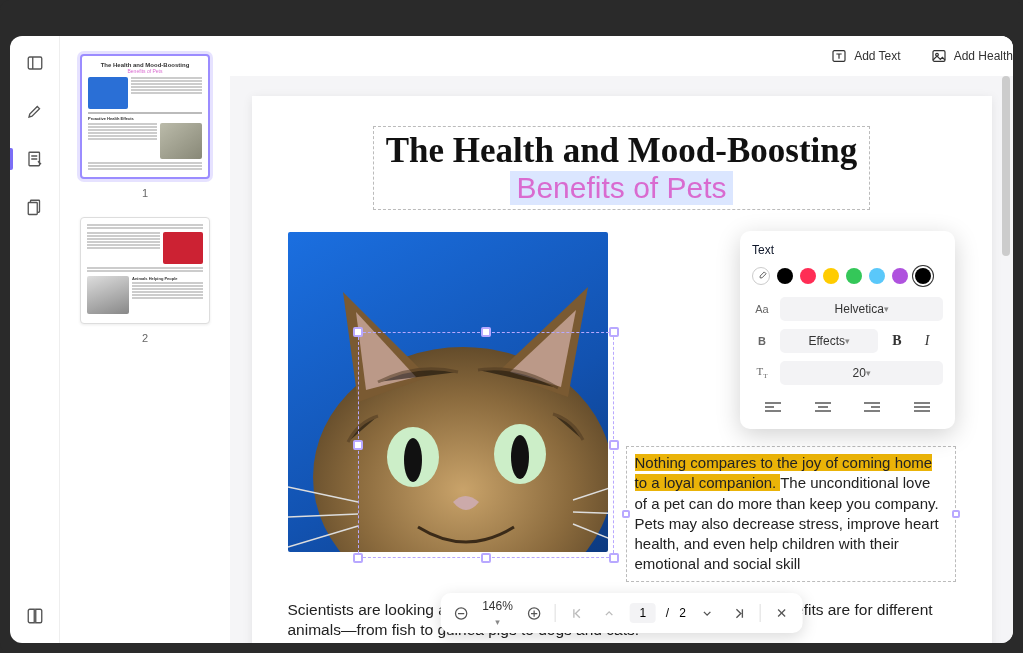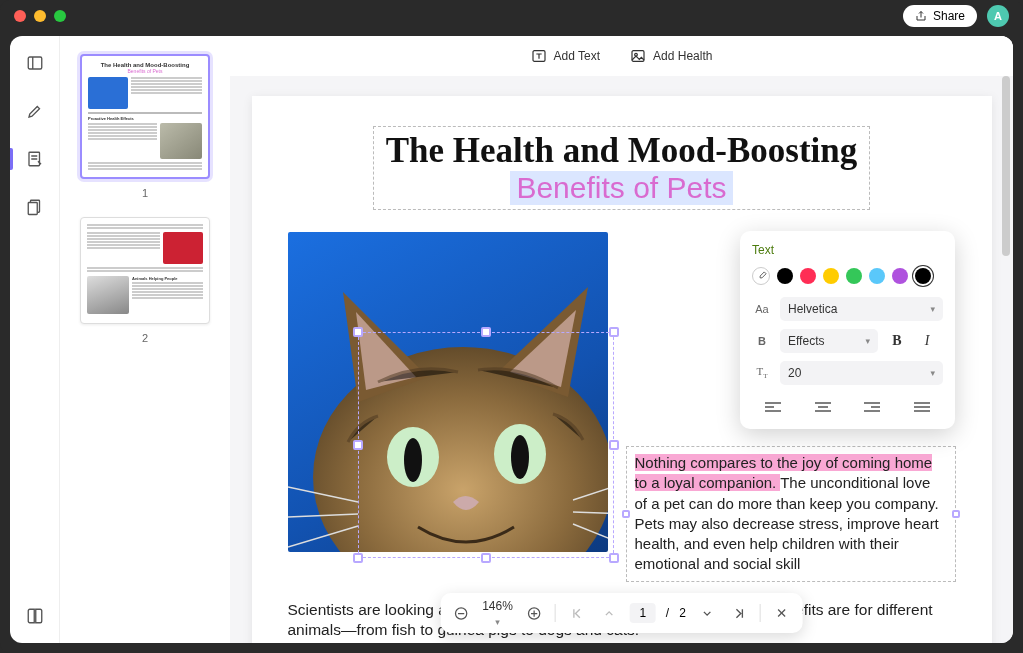--- a/index.html
+++ b/index.html
@@ -32,87 +32,71 @@
 .thumb .mini-title { font-size:6px; font-weight:700; text-align:center; }
 .thumb .mini-sub { font-size:5px; color:#d96bd0; text-align:center; margin-bottom:3px; }
 .mini-row { display:flex; gap:3px; margin-bottom:3px; }
 .mini-img { background:#2a6fd6; border-radius:2px; }
 .mini-img.red { background:#c23; }
 .mini-img.gray { background:#999; }
 .mini-txt { flex:1; }
 .mini-txt .line { height:2px; background:#ccc; margin-bottom:1px; }
 
 .main { flex:1; position:relative; background:#f5f5f7; display:flex; flex-direction:column; }
-.toolbar { height:40px; display:flex; align-items:center; justify-content:center; gap:30px; background:#fff; }
+.toolbar { height:40px; display:flex; align-items:center; justify-content:flex-end; gap:30px; background:#fff; }
 .tool-btn { display:flex; align-items:center; gap:7px; font-size:12px; color:#333; cursor:pointer; }
 .tool-btn svg { width:16px; height:16px; }
 
 .editor-scroll { flex:1; overflow:auto; padding: 20px 14px 60px 14px; position:relative; }
 .page { width: 740px; margin:0 auto; background:#fff; padding: 30px 36px; min-height:800px; box-shadow:0 2px 10px rgba(0,0,0,0.08); position:relative; }
 .page-title-box { border:1px dashed #bbb; padding:4px 12px; margin:0 auto 22px; text-align:center; width:fit-content; }
 .page-title { font-family: Georgia, 'Times New Roman', serif; font-size:35px; font-weight:600; color:#111; }
 .page-subtitle { font-family: Helvetica, Arial, sans-serif; font-size:30px; color:#d96bd0; background:#dbe6ff; padding:0 6px; display:inline-block;}
 .content-row { display:flex; gap:18px; position:relative; }
 .cat-box { width:320px; height:320px; background:linear-gradient(150deg,#1b6fe0 0%,#1252b0 60%,#0d3a80 100%); position:relative; border-radius:2px; }
 .cat-box .sel { position:absolute; left:70px; top:100px; right:-6px; bottom:-6px; border:1px dashed #b8a8ff;}
 .sel .h { position:absolute; width:10px; height:10px; background:#fff; border:2px solid #b8a8ff; border-radius:2px; }
 .h.tl{top:-6px;left:-6px}.h.tm{top:-6px;left:calc(50% - 5px)}.h.tr{top:-6px;right:-6px}
 .h.ml{top:calc(50% - 5px);left:-6px}.h.mr{top:calc(50% - 5px);right:-6px}
 .h.bl{bottom:-6px;left:-6px}.h.bm{bottom:-6px;left:calc(50% - 5px)}.h.br{bottom:-6px;right:-6px}
 .cat { position:absolute; inset:0; }
 
 .text-block { flex:1; border:1px dashed #bbb; padding:6px 8px; font-size:15px; line-height:1.35; color:#222; position:relative; }
 .text-block .h { position:absolute; width:8px; height:8px; background:#fff; border:2px solid #b8a8ff; border-radius:2px; }
 .text-block .h.lm{left:-5px;top:calc(50% - 4px)}.text-block .h.rm{right:-5px;top:calc(50% - 4px)}
-.hl { background:#f9a8d4; }
+.hl { background:#eab308; }
 .para2 { margin-top:18px; font-size:15.5px; color:#222; line-height:1.35; }
 
 .text-panel { position:absolute; right:58px; top:155px; width:215px; background:#fff; border-radius:10px; box-shadow:0 6px 24px rgba(0,0,0,0.18); padding:12px 12px 10px; z-index:10; }
 .text-panel::after{content:'';position:absolute;bottom:-8px;left:50%;margin-left:-8px;border:8px solid transparent;border-top-color:#fff;}
-.panel-title { font-size:12px; color:#4d7c0f; margin-bottom:10px; }
+.panel-title { font-size:12px; color:#0f172a; margin-bottom:10px; }
 .color-row { display:flex; gap:7px; align-items:center; margin-bottom:12px; }
 .eyedrop { width:18px;height:18px;border:1px solid #ccc;border-radius:50%;display:flex;align-items:center;justify-content:center;cursor:pointer; }
 .swatch { width:16px;height:16px;border-radius:50%;cursor:pointer; }
 .swatch.ring{box-shadow:0 0 0 2px #fff,0 0 0 3px #333;}
 .prop-row { display:flex; align-items:center; gap:8px; margin-bottom:8px; }
 .prop-label { width:20px; font-size:11px; color:#666; text-align:center; }
-.select { flex:1; background:#f3f3f5; border-radius:5px; padding:5px 8px; font-size:12px; color:#333; display:flex; justify-content:space-between; align-items:center; cursor:pointer; }
+.select { flex:1; background:#f3f3f5; border-radius:5px; padding:5px 8px; font-size:12px; color:#333; display:flex; justify-content:center; align-items:center; cursor:pointer; }
 .select .chev{font-size:9px;color:#888;}
 .mini-btn { width:22px;height:22px;display:flex;align-items:center;justify-content:center;font-family:Georgia,serif;cursor:pointer;color:#333; font-size:14px; }
 .align-row { display:flex; justify-content:space-between; padding:4px 2px 0; }
 .align-btn { width:38px;height:22px;display:flex;align-items:center;justify-content:center;cursor:pointer;color:#555; }
 
 .bottom-bar { position:absolute; bottom:10px; left:50%; transform:translateX(-50%); background:#fff; border-radius:10px; box-shadow:0 4px 16px rgba(0,0,0,0.15); padding:6px 10px; display:flex; align-items:center; gap:10px; z-index:20; font-size:12px;}
 .bb-btn { width:22px;height:22px;display:flex;align-items:center;justify-content:center;color:#555;cursor:pointer;border-radius:4px; }
 .bb-sep { width:1px;height:18px;background:#ddd; }
 .zoom-val { display:flex;align-items:center;gap:4px;color:#333;cursor:pointer;flex-direction:column;}
 .page-input { width:26px;text-align:center;border:none;background:#f3f3f5;border-radius:4px;padding:3px;font-size:12px; }
 
 .scrollbar-fake { position:absolute; right:3px; top:40px; width:8px; height:180px; background:#ccc; border-radius:4px; }
 </style>
 </head>
 <body>
 
 <div class="window">
-  <div class="titlebar">
-    <div class="traffic">
-      <div class="tl red"></div>
-      <div class="tl yellow"></div>
-      <div class="tl green"></div>
-    </div>
-    <div class="share-area">
-      <div class="share-btn">
-        <svg width="12" height="12" viewBox="0 0 24 24" fill="none" stroke="#333" stroke-width="2">
-            <path d="M4 12v8h16v-8M12 3v12M8 7l4-4 4 4"></path>
-          </svg>
-        <span>Share</span>
-      </div>
-      <div class="avatar">A</div>
-    </div>
-  </div>
 
   <div class="body">
     <div class="left-rail">
       <div class="rail-icon">
           <svg width="18" height="18" viewBox="0 0 24 24" fill="none" stroke="#555" stroke-width="1.8">
             <rect x="3" y="4" width="18" height="16" rx="2"></rect>
             <line x1="9" y1="4" x2="9" y2="20"></line>
           </svg>
         </div>
       <div class="rail-icon">

